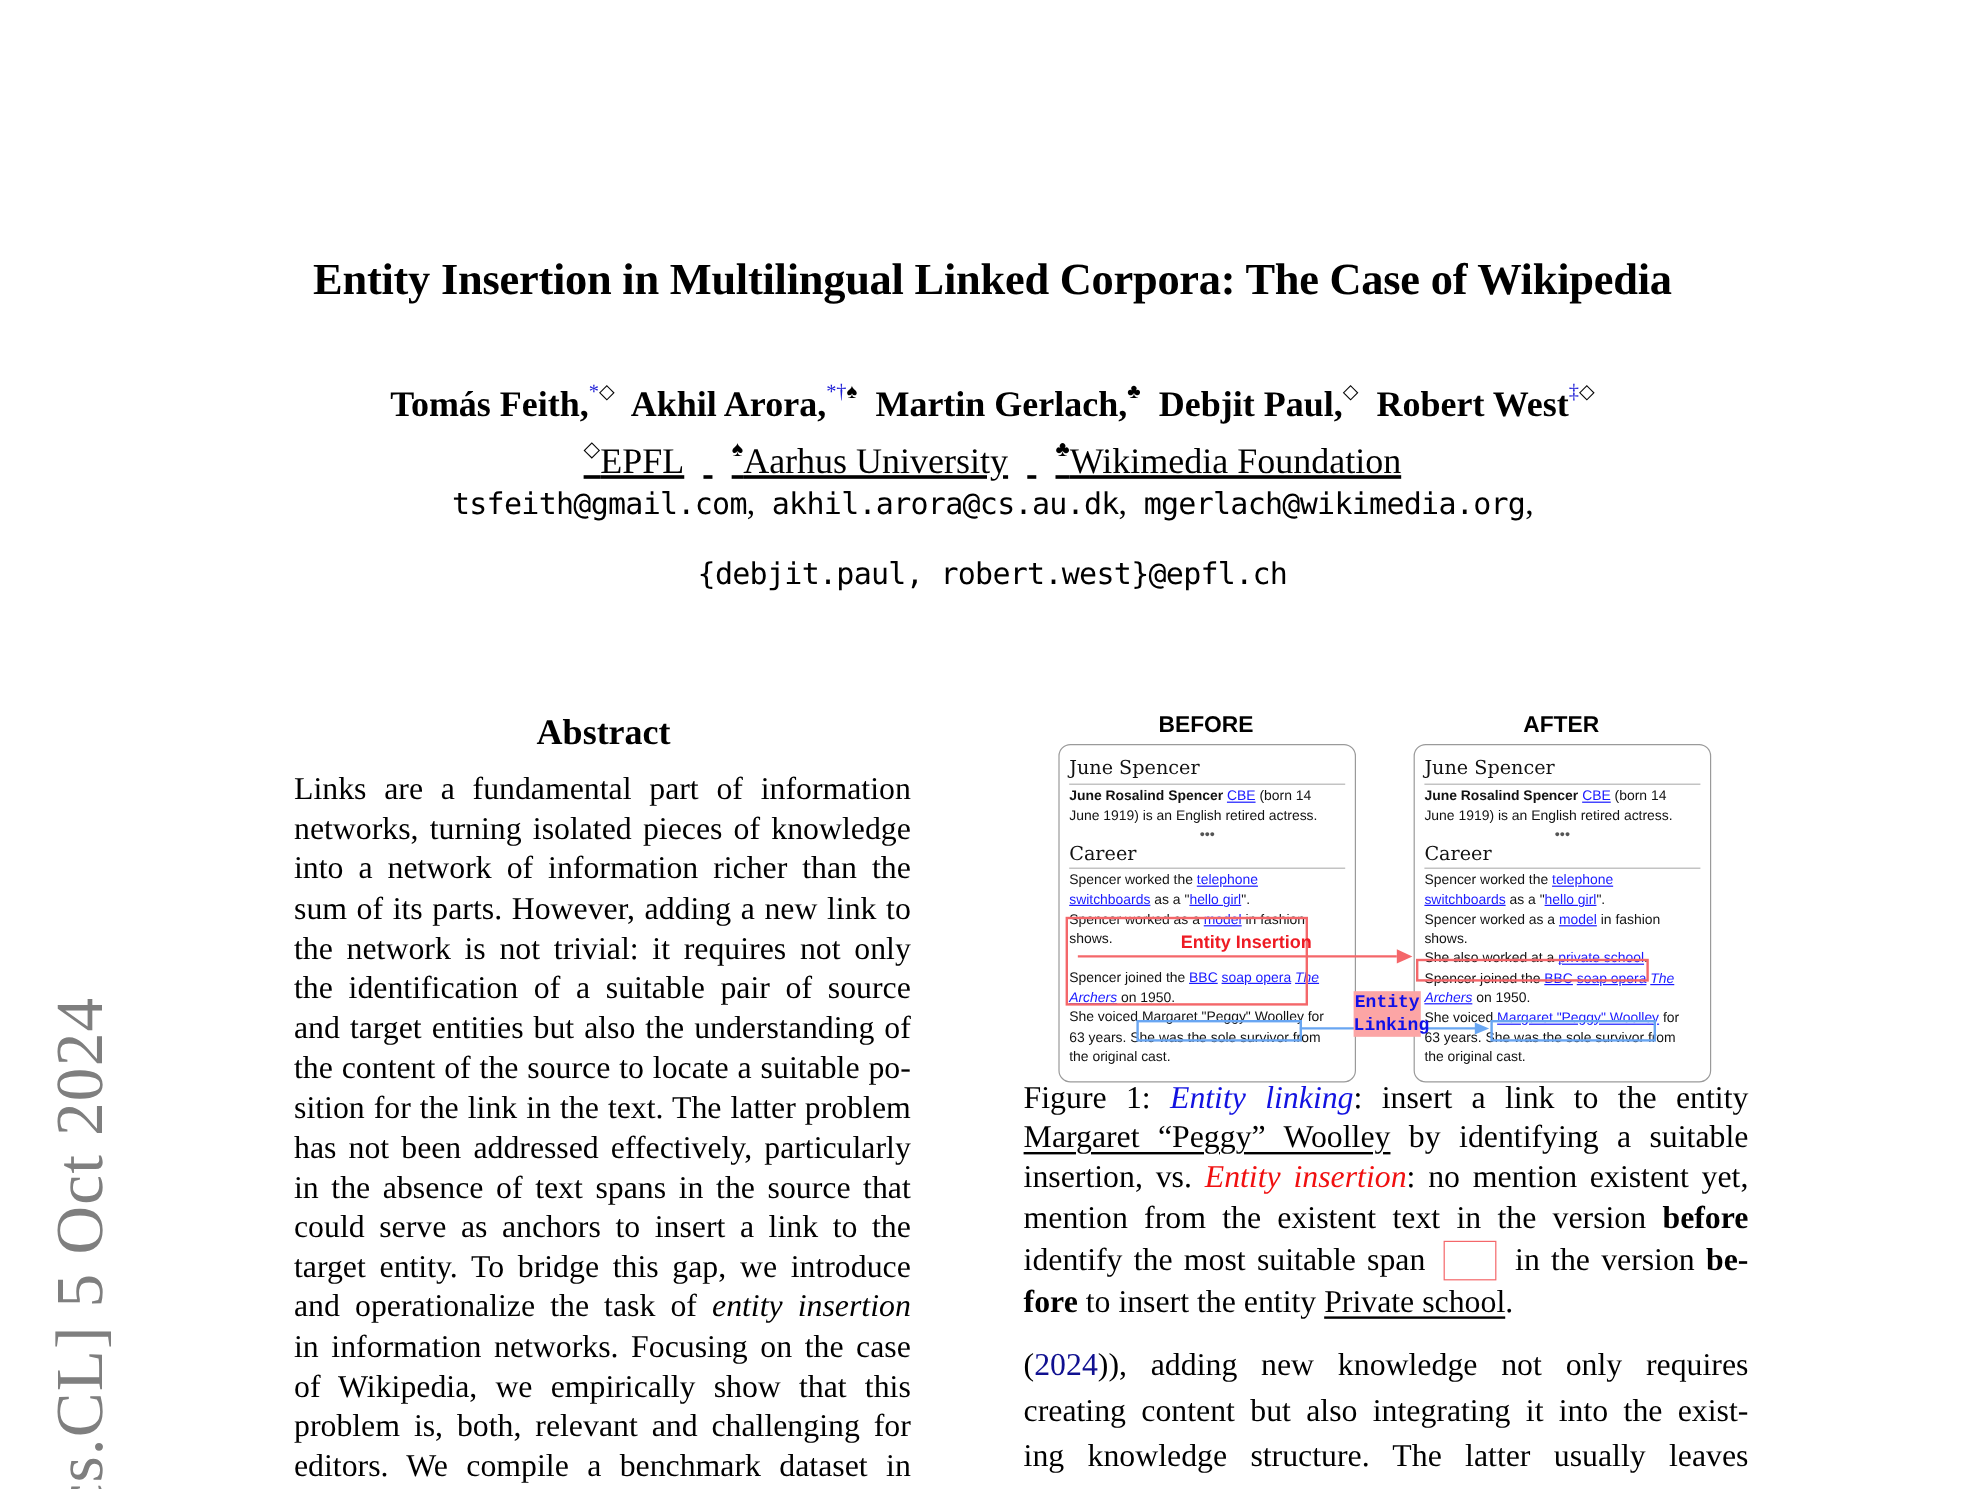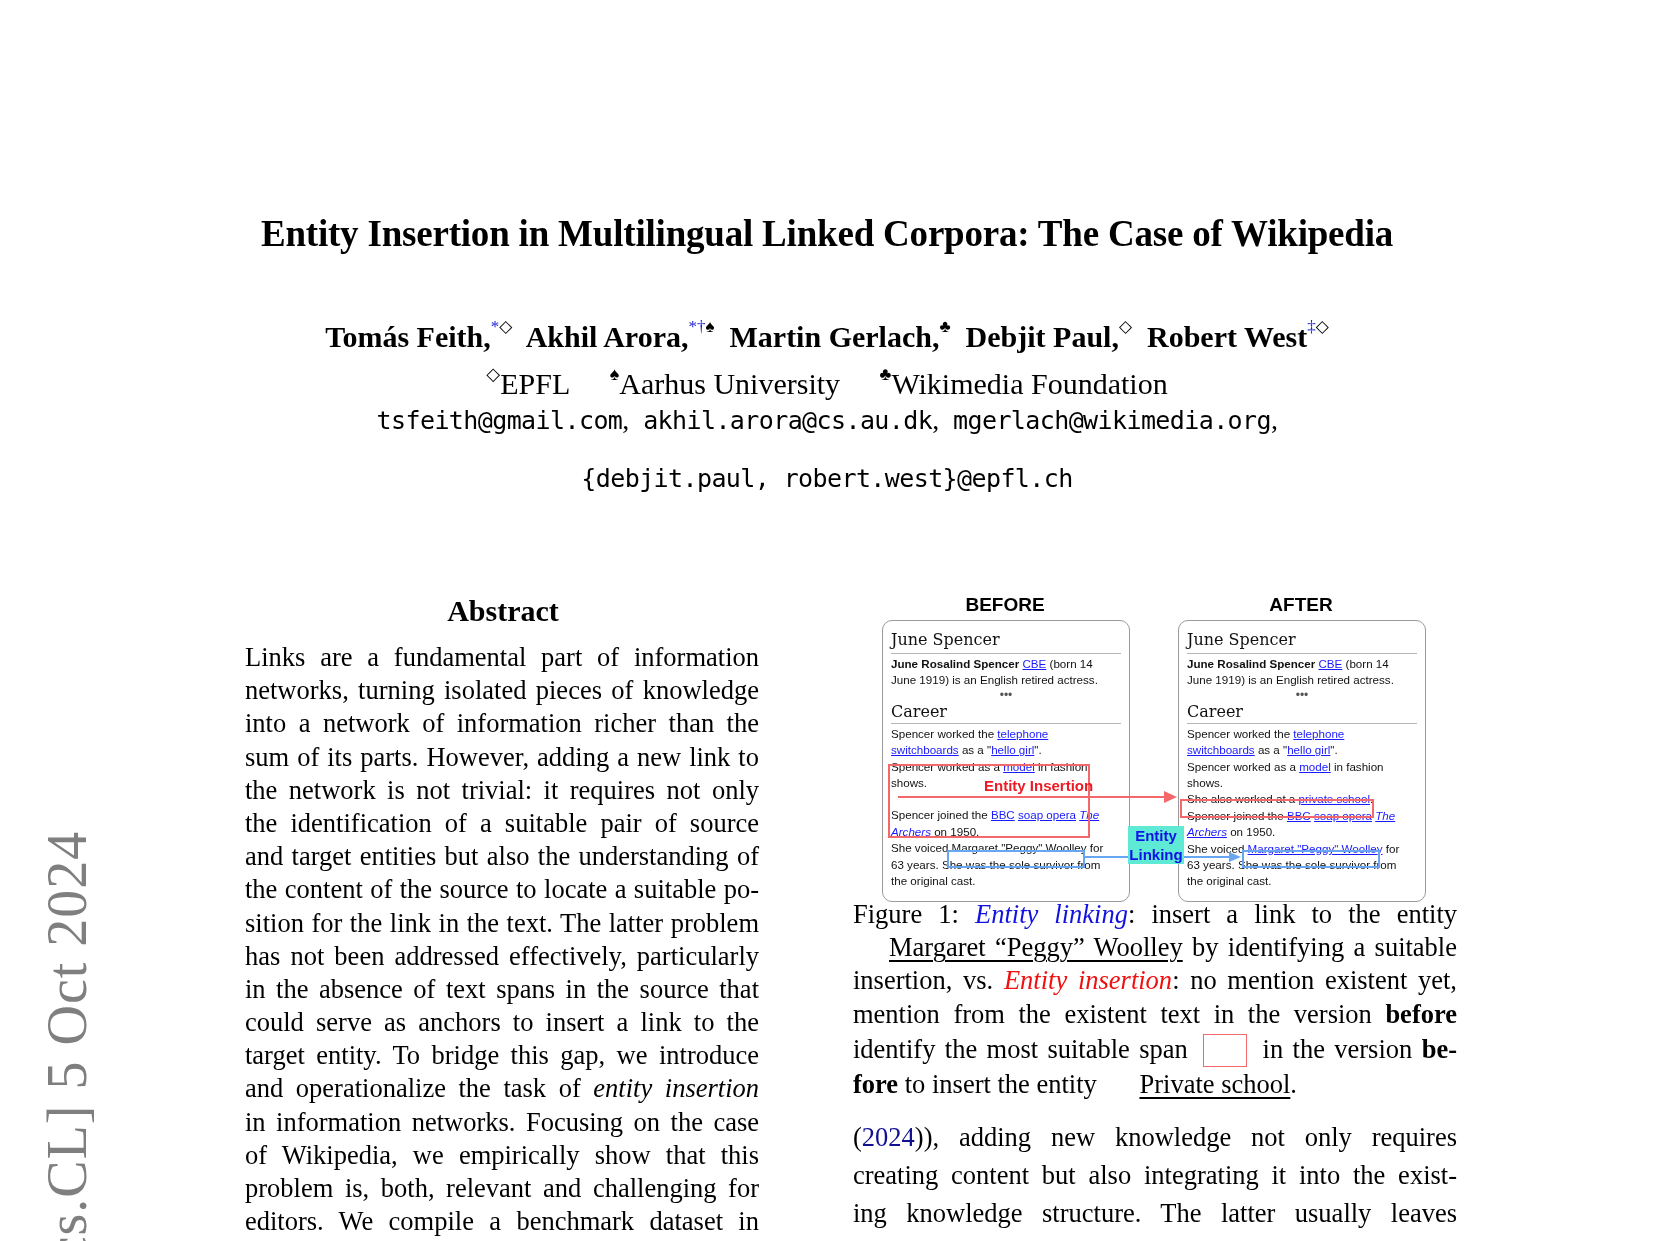--- a/index.html
+++ b/index.html
@@ -2,21 +2,21 @@
 <html><head>
 <meta charset="utf-8">
 <style>
   html, body { margin:0; padding:0; background:#ffffff; }
   body { width:1654px; height:1241px; position:relative; overflow:hidden; font-family:"Liberation Serif", serif; color:#000; }
   .abs { position:absolute; }
   .title { left:0; width:1654px; top:212px; text-align:center; font-weight:bold; font-size:37px; letter-spacing:-0.2px; }
   .authors { left:0; width:1654px; top:320px; text-align:center; font-weight:bold; font-size:30px; }
   .authors sup { font-weight:normal; font-size:17px; position:relative; top:-4px; }
   .sup-blue { color:#1d1dd6; }
-  .affils { left:0; width:1654px; top:366px; text-align:center; font-size:30px; }
+  .affils { left:0; width:1654px; top:366px; text-align:center; font-size:30px;text-decoration:underline; }
   .affils .item { margin:0 16px; }
   .affils sup { font-size:18px; position:relative; top:-3px; }
   .emails { left:0; width:1654px; text-align:center; font-family:"DejaVu Sans Mono", monospace; font-size:25px; letter-spacing:-0.6px; }
   .emails .sep { font-family:"Liberation Serif", serif; font-size:28px; }
   .arxiv { left:-280px; top:940px; width:700px; height:70px; transform:rotate(-90deg); transform-origin:center; font-size:56px; color:#7f7f7f; white-space:nowrap; letter-spacing:1px; text-align:left; }
   .abs-head { left:246px; width:514px; top:594px; text-align:center; font-weight:bold; font-size:30px; }
   .abs-body { left:245px; width:514px; top:641px; font-size:26.5px; line-height:33.2px; text-align:justify; }
   .abs-body .line { display:block; text-align:justify; text-align-last:justify; white-space:nowrap; height:33.2px; }
   
   .fig-label { font-family:"Liberation Sans", sans-serif; font-weight:bold; font-size:19px; text-align:center; }
@@ -25,21 +25,21 @@
   .card .csec { font-family:"DejaVu Serif", serif; font-size:16px; line-height:20px; border-bottom:1.5px solid #b5b5b5; padding-bottom:1px; margin-top:1px; margin-bottom:2px; }
   .card .dots { text-align:center; color:#555; line-height:12px; font-size:12px; }
   .lnk { color:#1a1aff; text-decoration:underline; }
   .box-red { border:2px solid #f4676a; }
   .box-blue { border:2px solid #69a6f2; }
   .lbl-red { font-family:"Liberation Sans", sans-serif; font-weight:bold; color:#ee1b24; font-size:15px; }
   .lbl-blue { font-family:"Liberation Sans", sans-serif; font-weight:bold; color:#1010e8; font-size:15px; line-height:19px; text-align:center; }
   .caption { left:853px; width:604px; top:898px; font-size:26.5px; line-height:33.2px; }
   .caption .line { display:block; text-align:justify; text-align-last:justify; white-space:nowrap; height:33.2px; }
   .caption .last { text-align-last:left; }
-  .ul { text-decoration:underline; text-underline-offset:4px; text-decoration-thickness:1.5px;margin-left:36px; }
+  .ul { text-decoration:underline; text-underline-offset:4px; text-decoration-thickness:1.5px; }
   .em-blue { color:#1212e0; font-style:italic; }
   .em-red { color:#f01010; font-style:italic; }
   .span-box { display:inline-block; width:42px; height:31px; border:1.5px solid #f4676a; vertical-align:-9px; margin:0 6px; }
   .body2 { left:853px; width:604px; top:1118px; font-size:26.5px; line-height:38px; }
   .body2 .line { display:block; text-align:justify; text-align-last:justify; white-space:nowrap; height:38px; }
   .cite { color:#101090; }
 </style>
 </head>
 <body>
 
@@ -139,21 +139,21 @@
   </svg>
 
   <div class="abs box-red" style="left:300px; top:205px; width:190px; height:15px;"></div>
 
   <div class="abs box-blue" style="left:67px; top:256px; width:134px; height:14px;"></div>
   <div class="abs box-blue" style="left:362px; top:256px; width:134px; height:14px;"></div>
   <svg class="abs" style="left:203px; top:256px;" width="160" height="14">
     <line x1="0" y1="7" x2="148" y2="7" stroke="#69a6f2" stroke-width="2"></line>
     <polygon points="146,2 158,7 146,12" fill="#69a6f2"></polygon>
   </svg>
-  <div class="abs lbl-blue" style="left:248px; top:232px; width:56px; background:#5eead4;">
+  <div class="abs lbl-blue" style="left:248px; top:232px; width:56px; background:#fca5a5;font-family:Liberation Mono, monospace;">
     <div>Entity</div>
     <div>Linking</div>
   </div>
 </div>
 
 <div class="abs caption">
   <span class="line"><span>Figure 1:  </span><span class="em-blue">Entity linking</span><span>:  insert a link to the entity</span></span>
   <span class="line"><span class="ul">Margaret “Peggy” Woolley</span><span> by identifying a suitable</span></span>
   <span class="line"><span>insertion, vs. </span><span class="em-red">Entity insertion</span><span>: no mention existent yet,</span></span>
   <span class="line"><span>mention from the existent text in the version </span><b>before</b></span>

